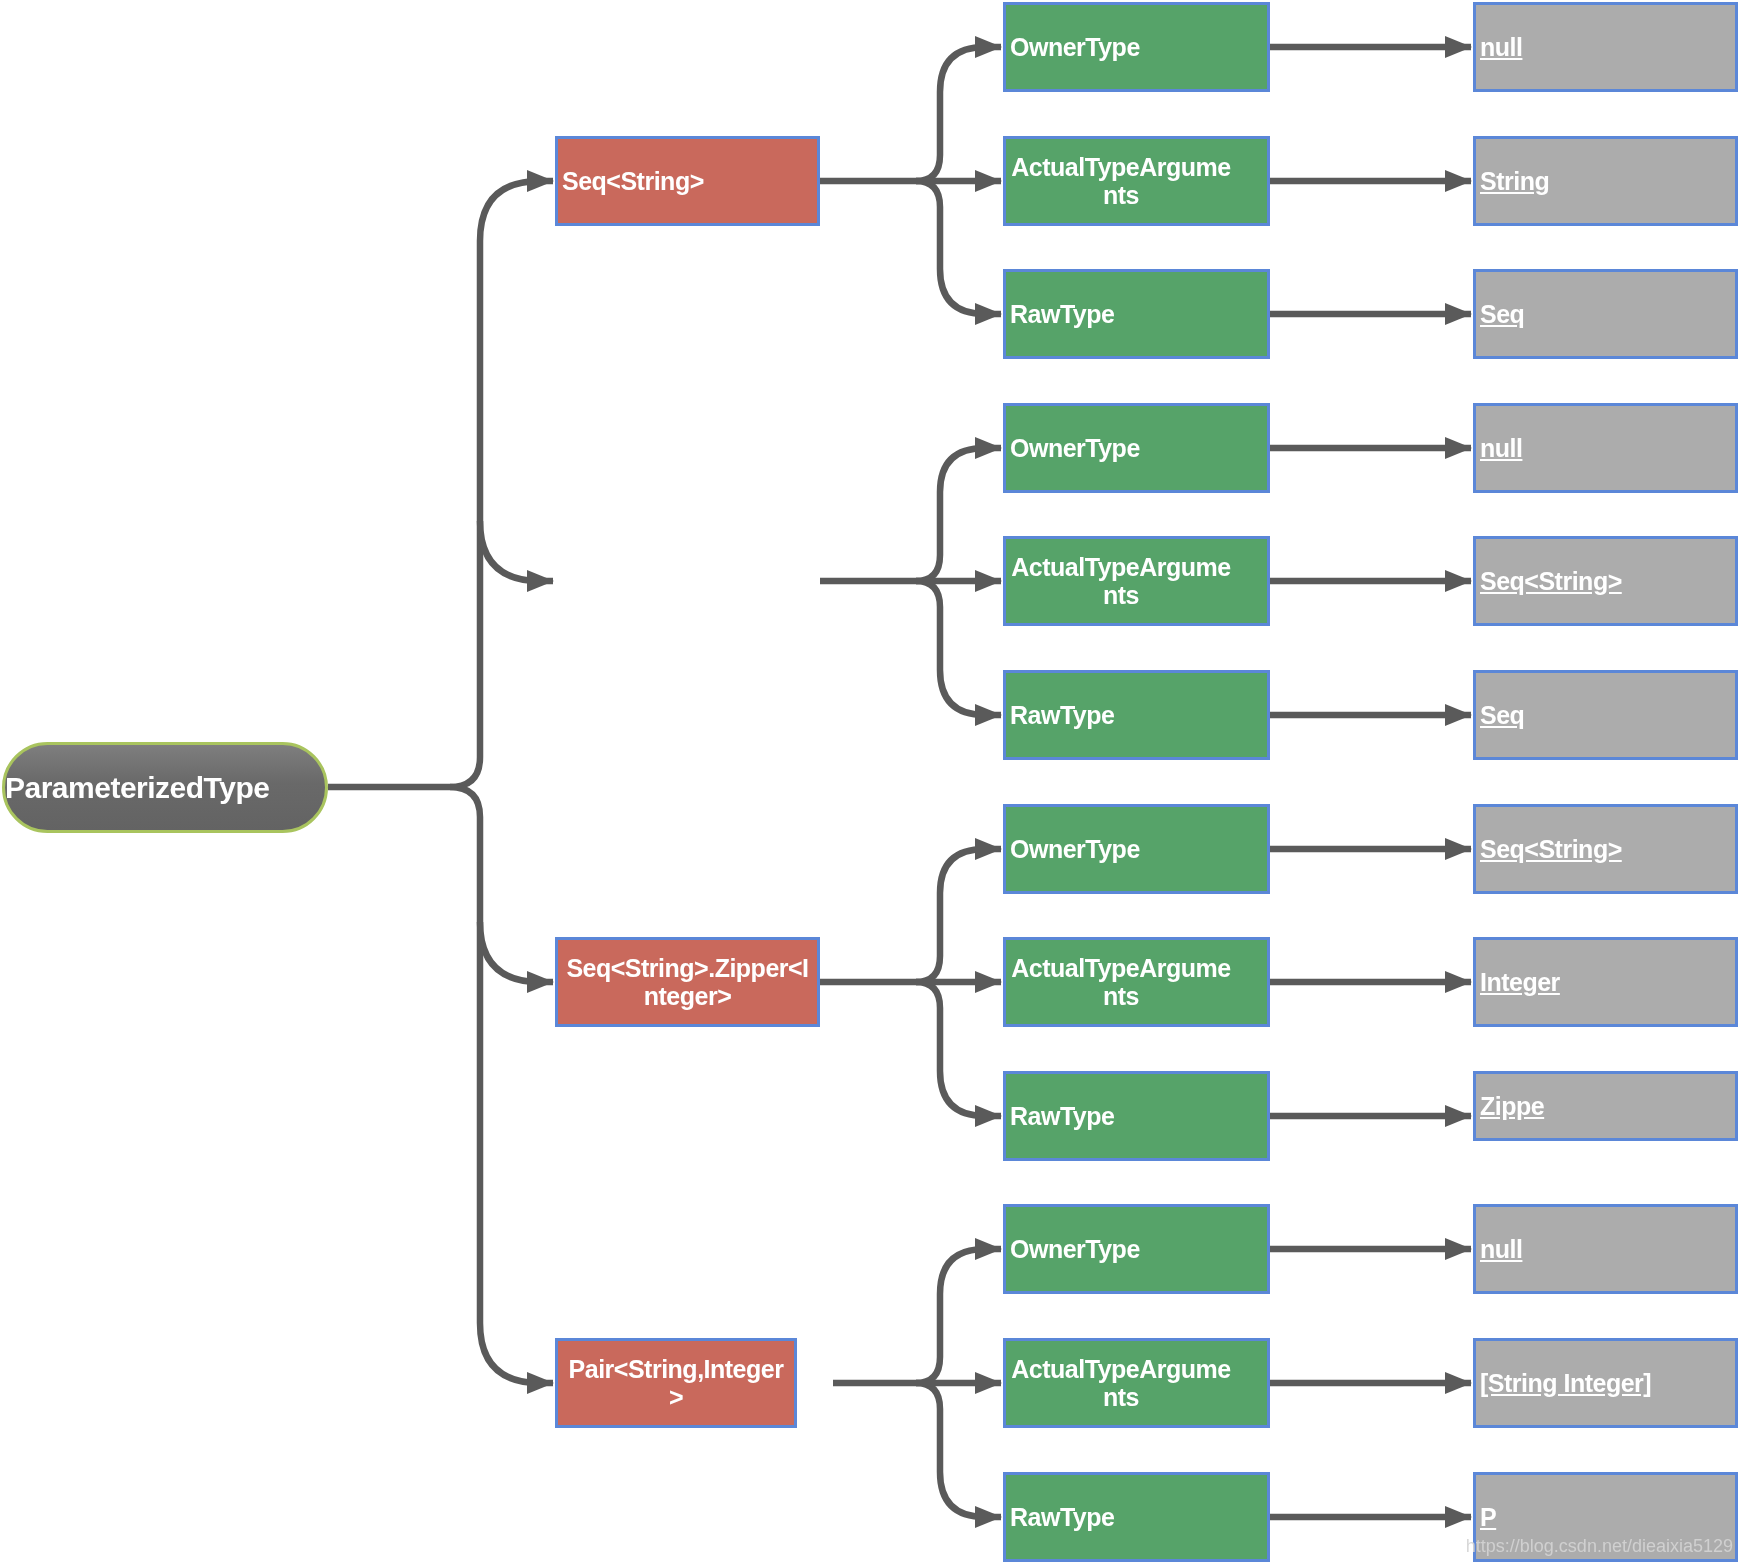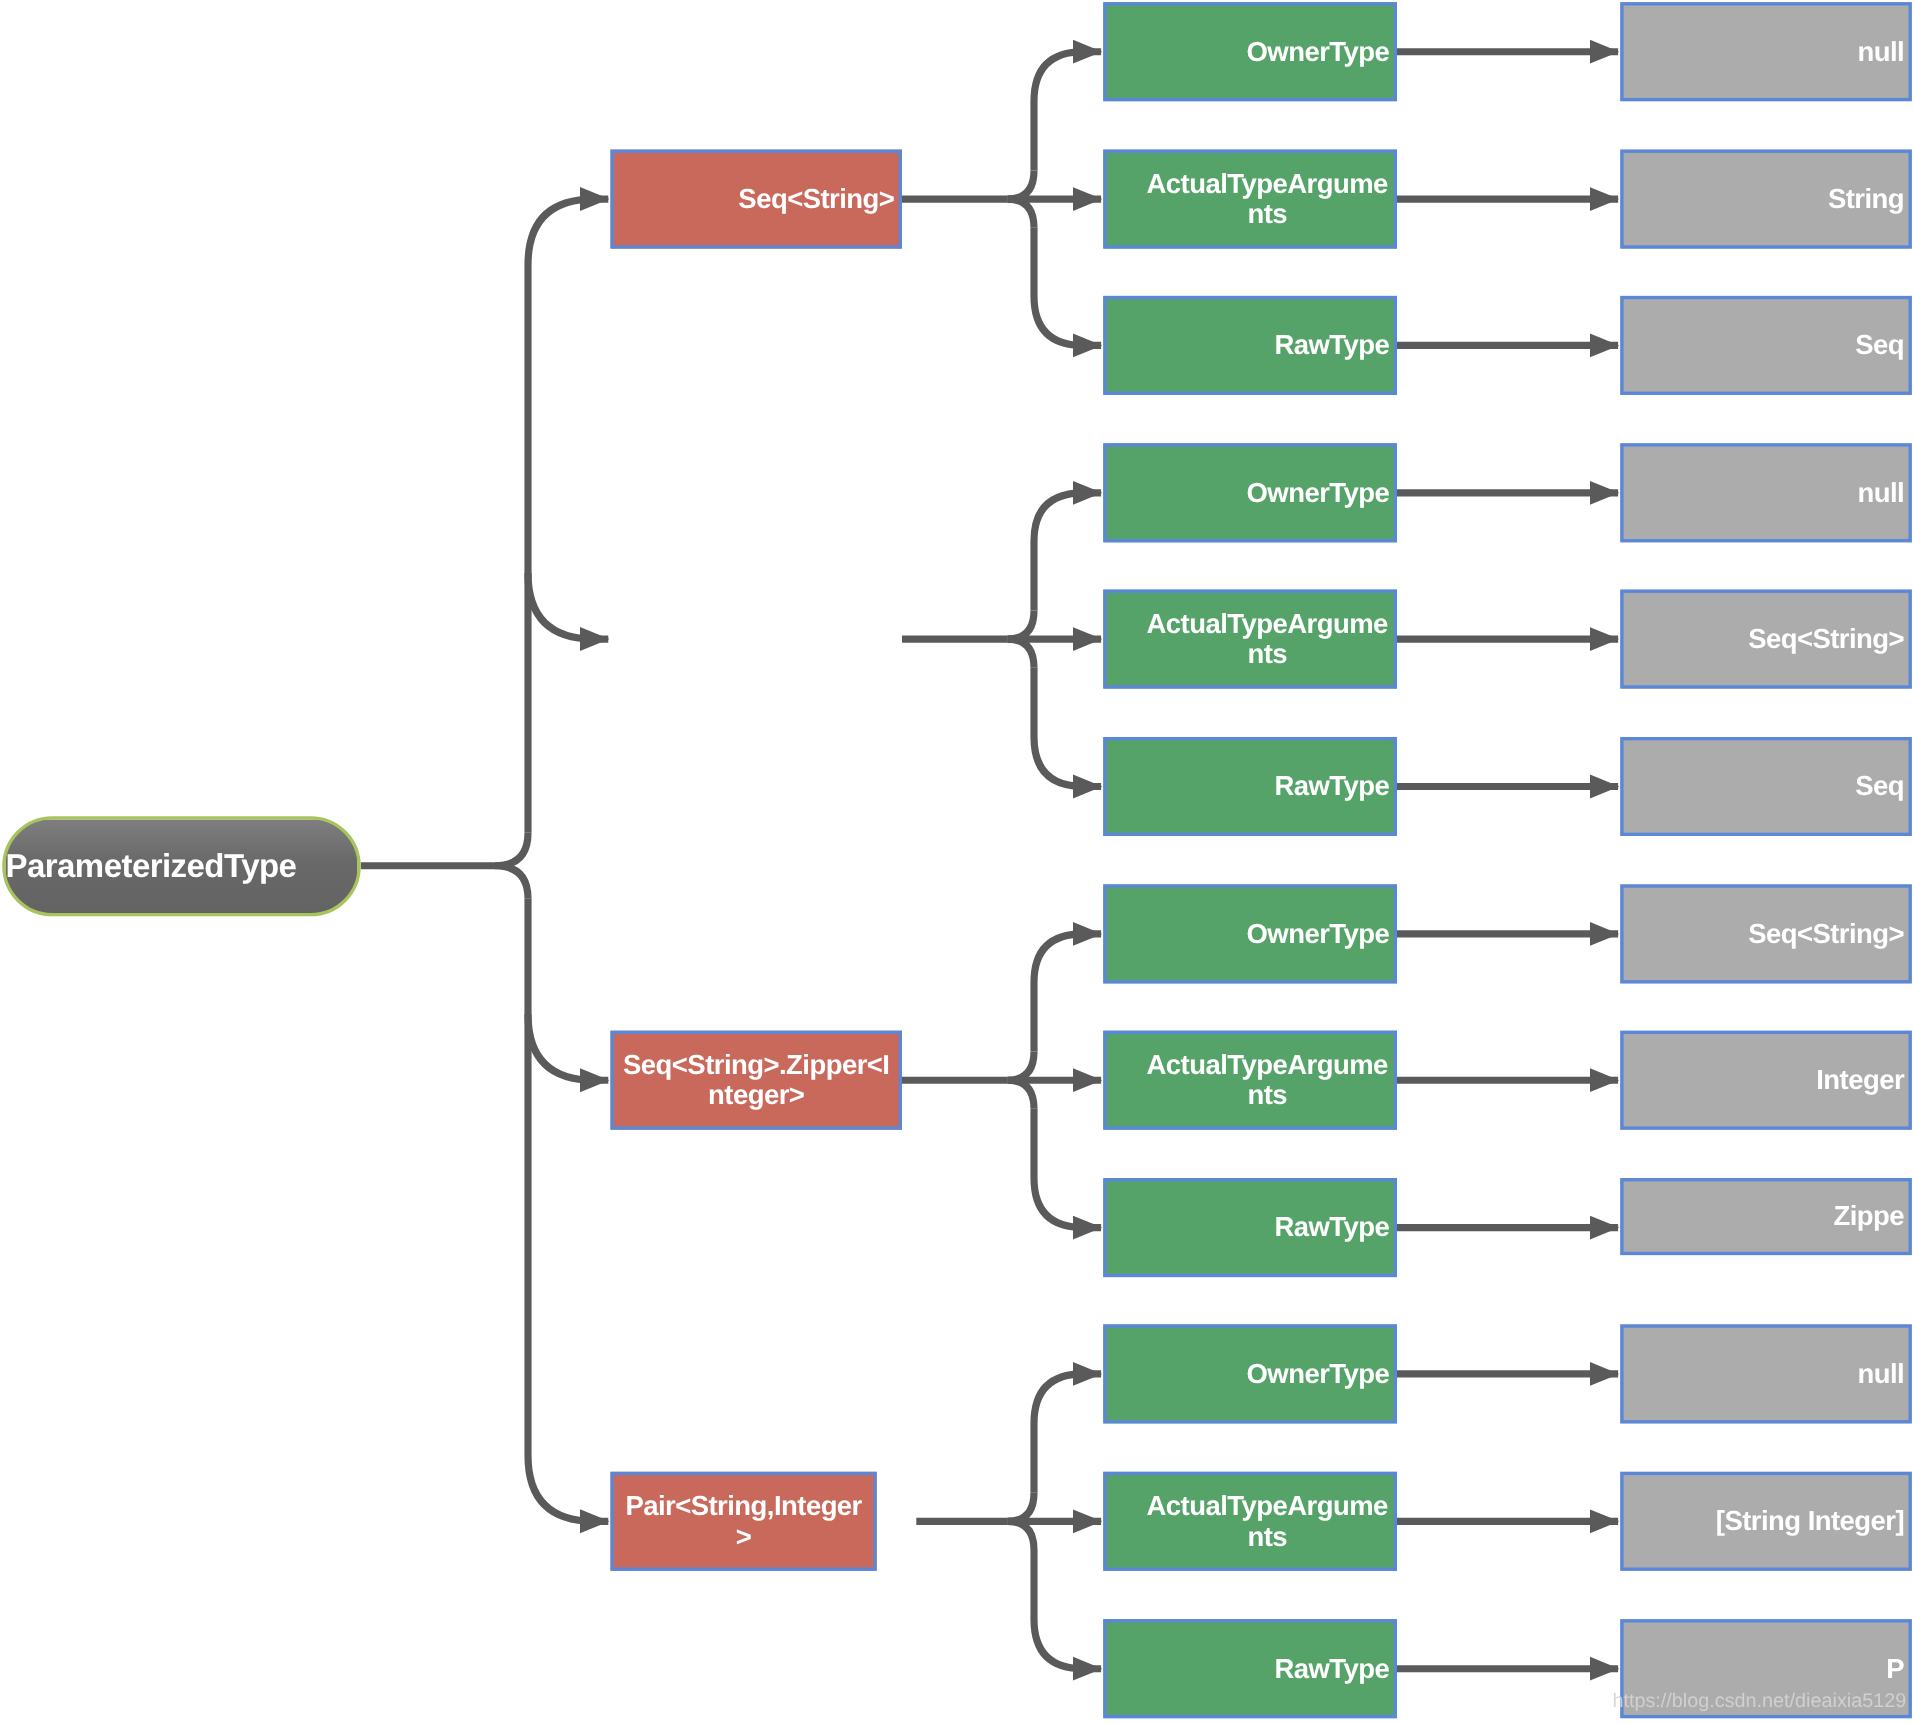--- a/index.html
+++ b/index.html
@@ -3,29 +3,29 @@
 <meta charset="utf-8">
 <style>
   html,body{margin:0;padding:0;background:#ffffff;}
   .canvas{
     position:relative;width:1740px;height:1566px;background:#ffffff;
     font-family:"Liberation Sans", sans-serif;overflow:hidden;
   }
   .connectors{position:absolute;left:0;top:0;width:1740px;height:1566px;}
   .node{
     position:absolute;box-sizing:border-box;border:3px solid #5b87d8;
-    display:flex;align-items:center;justify-content:flex-end;text-align:center;
+    display:flex;align-items:center;justify-content:flex-start;text-align:center;
     color:#ffffff;font-weight:700;font-size:25px;letter-spacing:-0.5px;line-height:1.14;
     padding:2px 4px;
   }
   .node .lbl{word-break:break-all;}
   .red{background:#c9695c;}
   .green{background:#56a369;}
   .green .lbl{max-width:222px;}
-  .gray{background:#acacac;}
+  .gray{background:#acacac;text-decoration:underline;}
   .root{
     position:absolute;left:2px;top:742px;width:326px;height:91px;box-sizing:border-box;
     background:linear-gradient(180deg,#7e7e7e 0%,#696969 45%,#636363 100%);
     border:3px solid #a9c45e;border-radius:47px;
     display:flex;align-items:center;
     color:#ffffff;font-weight:700;font-size:30px;letter-spacing:-0.5px;
   }
   .watermark{
     position:absolute;right:7px;top:1536px;
     font-size:18px;color:#d4d4d4;opacity:0.9;font-weight:400;letter-spacing:0;

